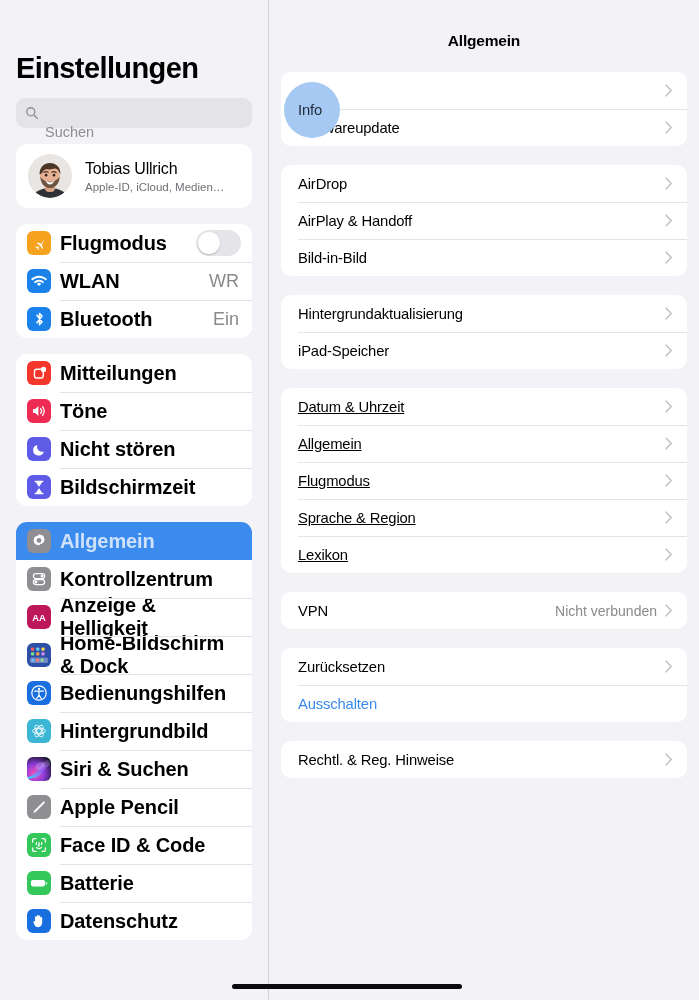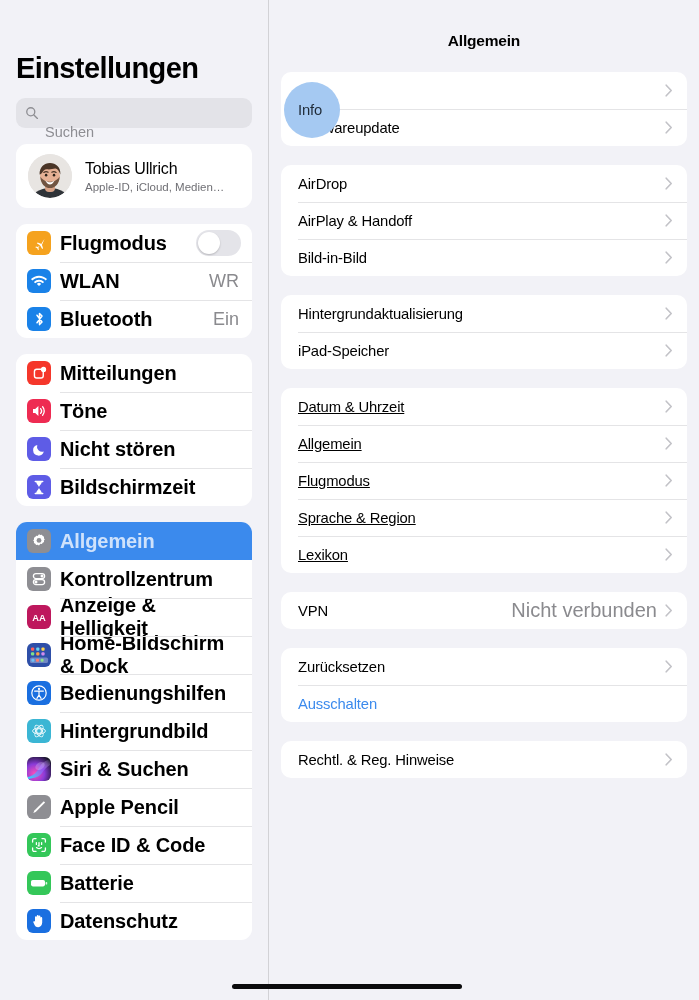--- a/index.html
+++ b/index.html
@@ -127,21 +127,21 @@
   .c-row{
     display:flex; align-items:center; height:37px; padding:0 14px 0 17px;
     position:relative;
   }
   .c-row + .c-row::before{
     content:""; position:absolute; left:17px; right:0; top:0; height:1px;
     background:#e4e4e6;
   }
   .c-label{ font-size:14.8px; color:#000; letter-spacing:-.15px; }
   .c-label.link{ color:#3b8aed; }
-  .c-value{ margin-left:auto; font-size:20px; color:#8a8a8e; margin-right:8px; }
+  .c-value{ margin-left:auto; font-size:14px; color:#8a8a8e; margin-right:8px; }
   .chev{ margin-left:auto; }
   .c-value + .chev{ margin-left:0; }
   .chev svg{ display:block; }
 
   
   .tap-circle{
     position:absolute; left:284px; top:82px; width:56px; height:56px;
     border-radius:50%; background:#a5c9f2; z-index:5;
   }
   .tap-label{

